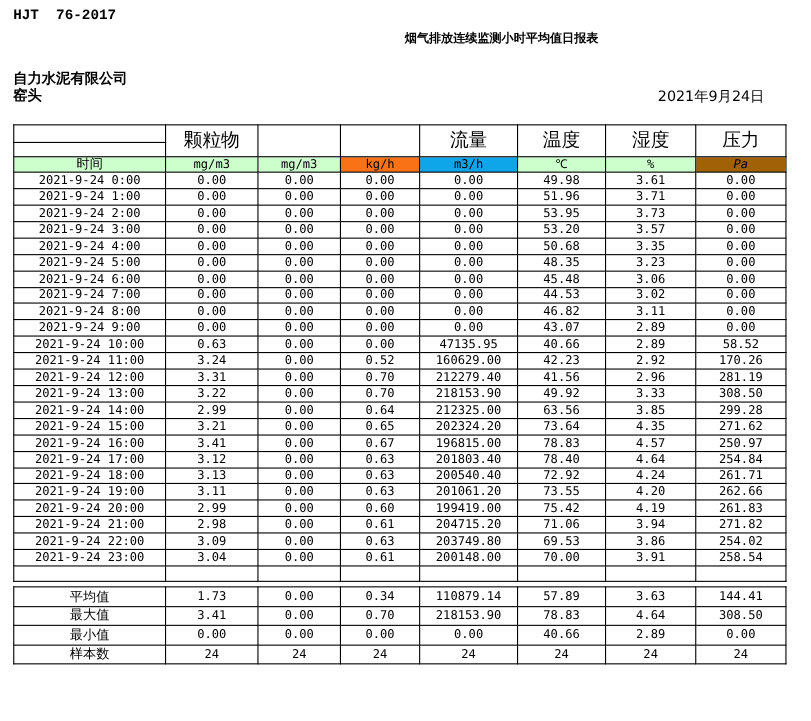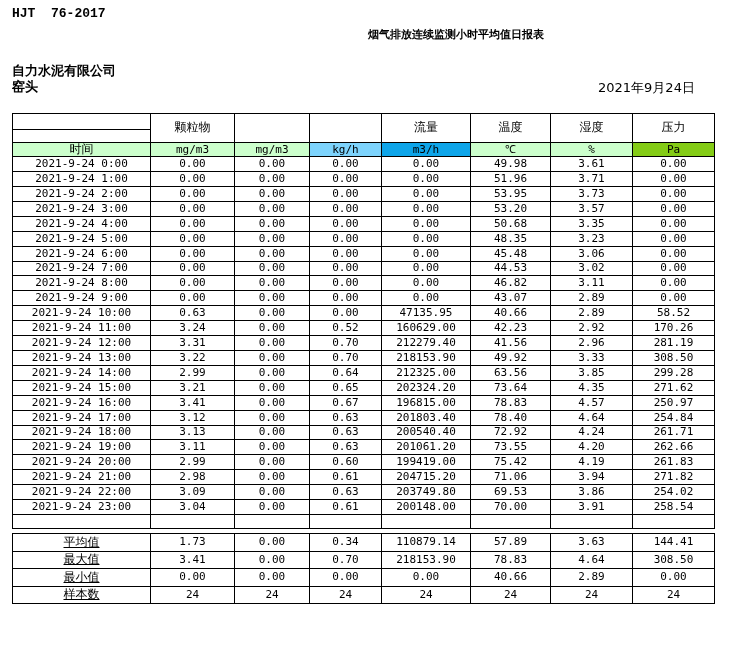--- a/index.html
+++ b/index.html
@@ -12,27 +12,27 @@
   .site{position:absolute;left:12px;top:78px;font-size:13px;font-weight:bold;white-space:nowrap;}
   .date{position:absolute;left:598px;top:79px;font-size:13px;white-space:nowrap;}
 
   table{border-collapse:collapse;table-layout:fixed;position:absolute;left:12px;}
   .main{top:113px;width:702px;height:416px;}
   .summary{top:533px;width:702px;height:71px;}
   td{border:1px solid #000;padding:0;text-align:center;vertical-align:middle;
      font-size:11px;line-height:1.1;overflow:hidden;white-space:nowrap;}
   .hdr1 td.corner{height:15px;}
   .hdr2 td.corner{height:12px;}
-  td.ghdr{font-size:12px;font-family:"DejaVu Sans",sans-serif;}
+  td.ghdr{font-size:17px;font-family:"DejaVu Sans",sans-serif;}
   tr.unitrow td{background:#ccffcc;height:13px;font-family:"DejaVu Sans Mono",monospace;}
   tr.unitrow td:first-child{font-family:"DejaVu Sans",sans-serif;font-size:12px;}
   tr.datarow td, tr.emptyrow td{font-family:"DejaVu Sans Mono",monospace;}
   tr.emptyrow td{height:13px;}
   .summary td{font-family:"DejaVu Sans Mono",monospace;}
-  .summary td.rowlabel{font-family:"DejaVu Sans",sans-serif;font-size:12px;text-decoration:underline;}
+  .summary td.rowlabel{font-family:"DejaVu Sans",sans-serif;font-size:12px;}
 
   .footnote{position:absolute;left:12px;top:645px;font-size:13px;white-space:nowrap;}
   .footer-row{position:absolute;left:0;top:631px;width:737px;font-size:13px;}
   .footer-row .report-unit{position:absolute;left:12px;white-space:nowrap;}
   .footer-row .unit{position:absolute;left:197px;white-space:nowrap;}
 </style>
 </head>
 <body>
 
 <div class="page">
@@ -64,25 +64,25 @@
           <td class="ghdr" rowspan="2">湿度</td>
           <td class="ghdr" rowspan="2">压力</td>
         </tr>
         <tr class="hdr2">
           <td class="corner"></td>
         </tr>
         <tr class="unitrow">
           <td style="background: rgb(204, 255, 204);">时间</td>
           <td style="background: rgb(204, 255, 204);">mg/m3</td>
           <td style="background: rgb(204, 255, 204);">mg/m3</td>
-          <td style="background: #7dd3fc;">kg/h</td>
+          <td style="background: #f97316;">kg/h</td>
           <td style="background: #0ea5e9;">m3/h</td>
           <td style="background: rgb(204, 255, 204);">℃</td>
           <td style="background: rgb(204, 255, 204);">%</td>
-          <td style="background: #84cc16;">Pa</td>
+          <td style="background: #a16207; font-style: italic;">Pa</td>
         </tr>
         <tr class="datarow">
           <td>2021-9-24 0:00</td>
           <td>0.00</td>
           <td>0.00</td>
           <td>0.00</td>
           <td>0.00</td>
           <td>49.98</td>
           <td>3.61</td>
           <td>0.00</td>

